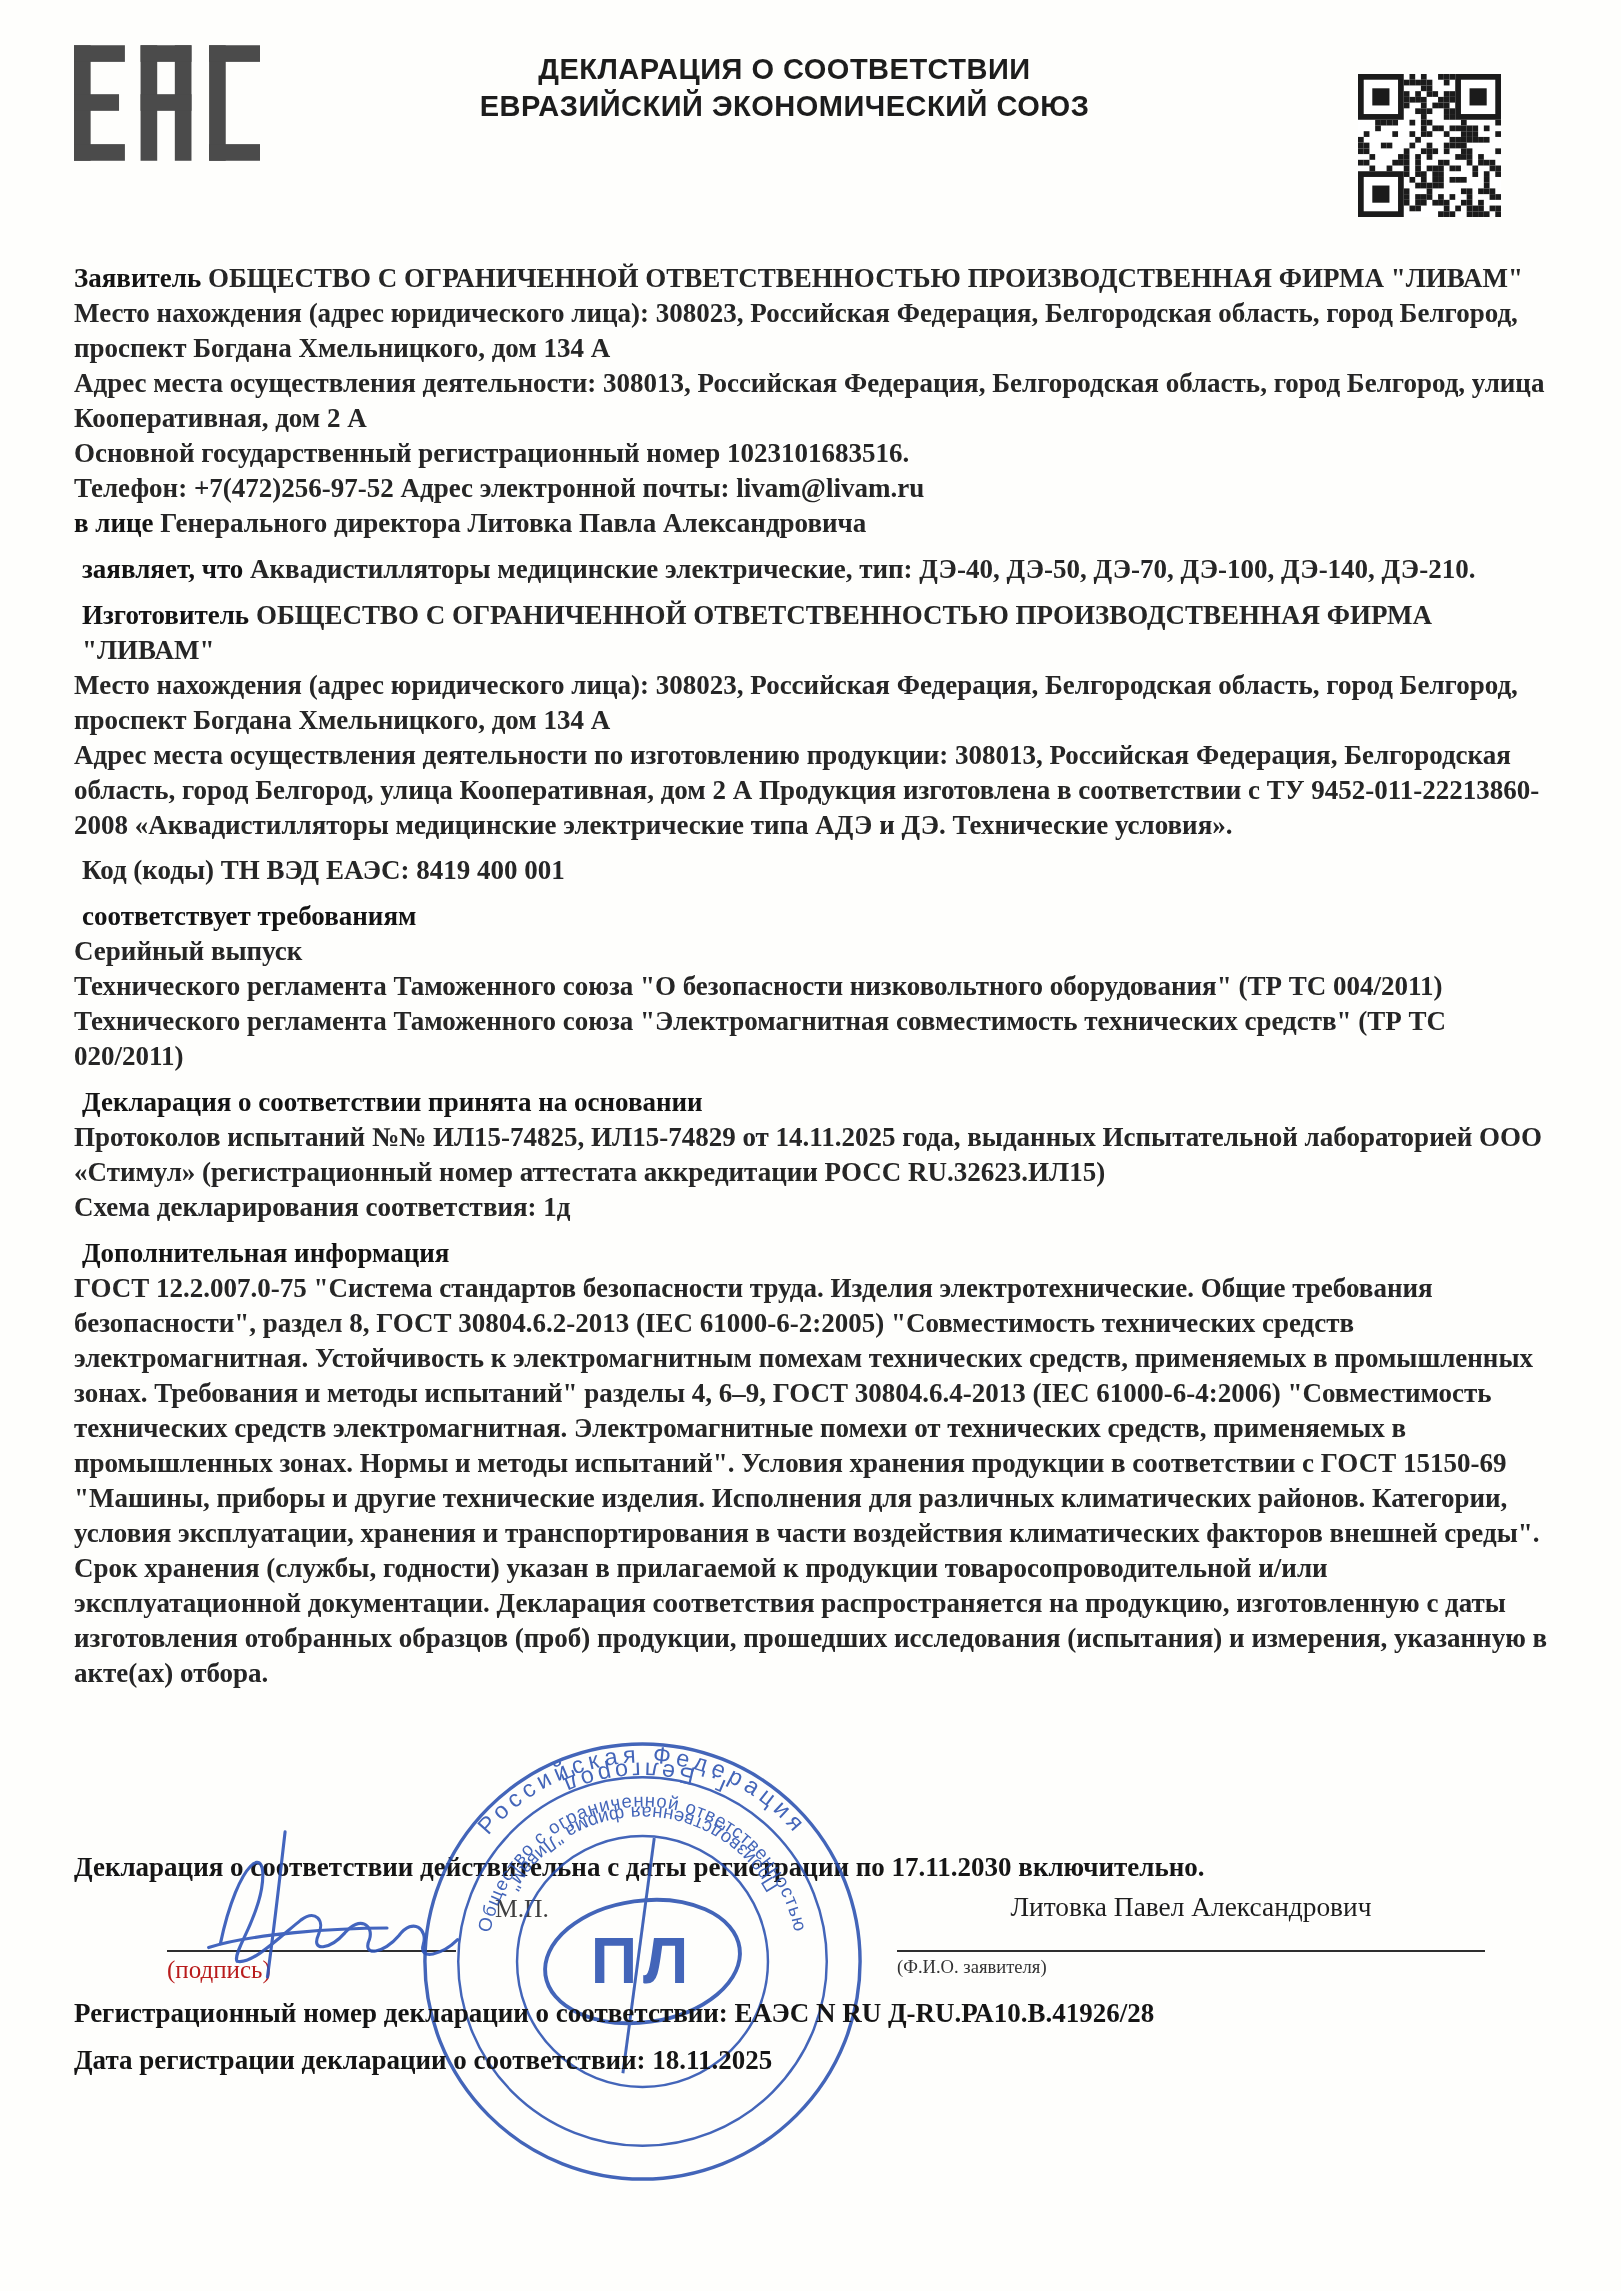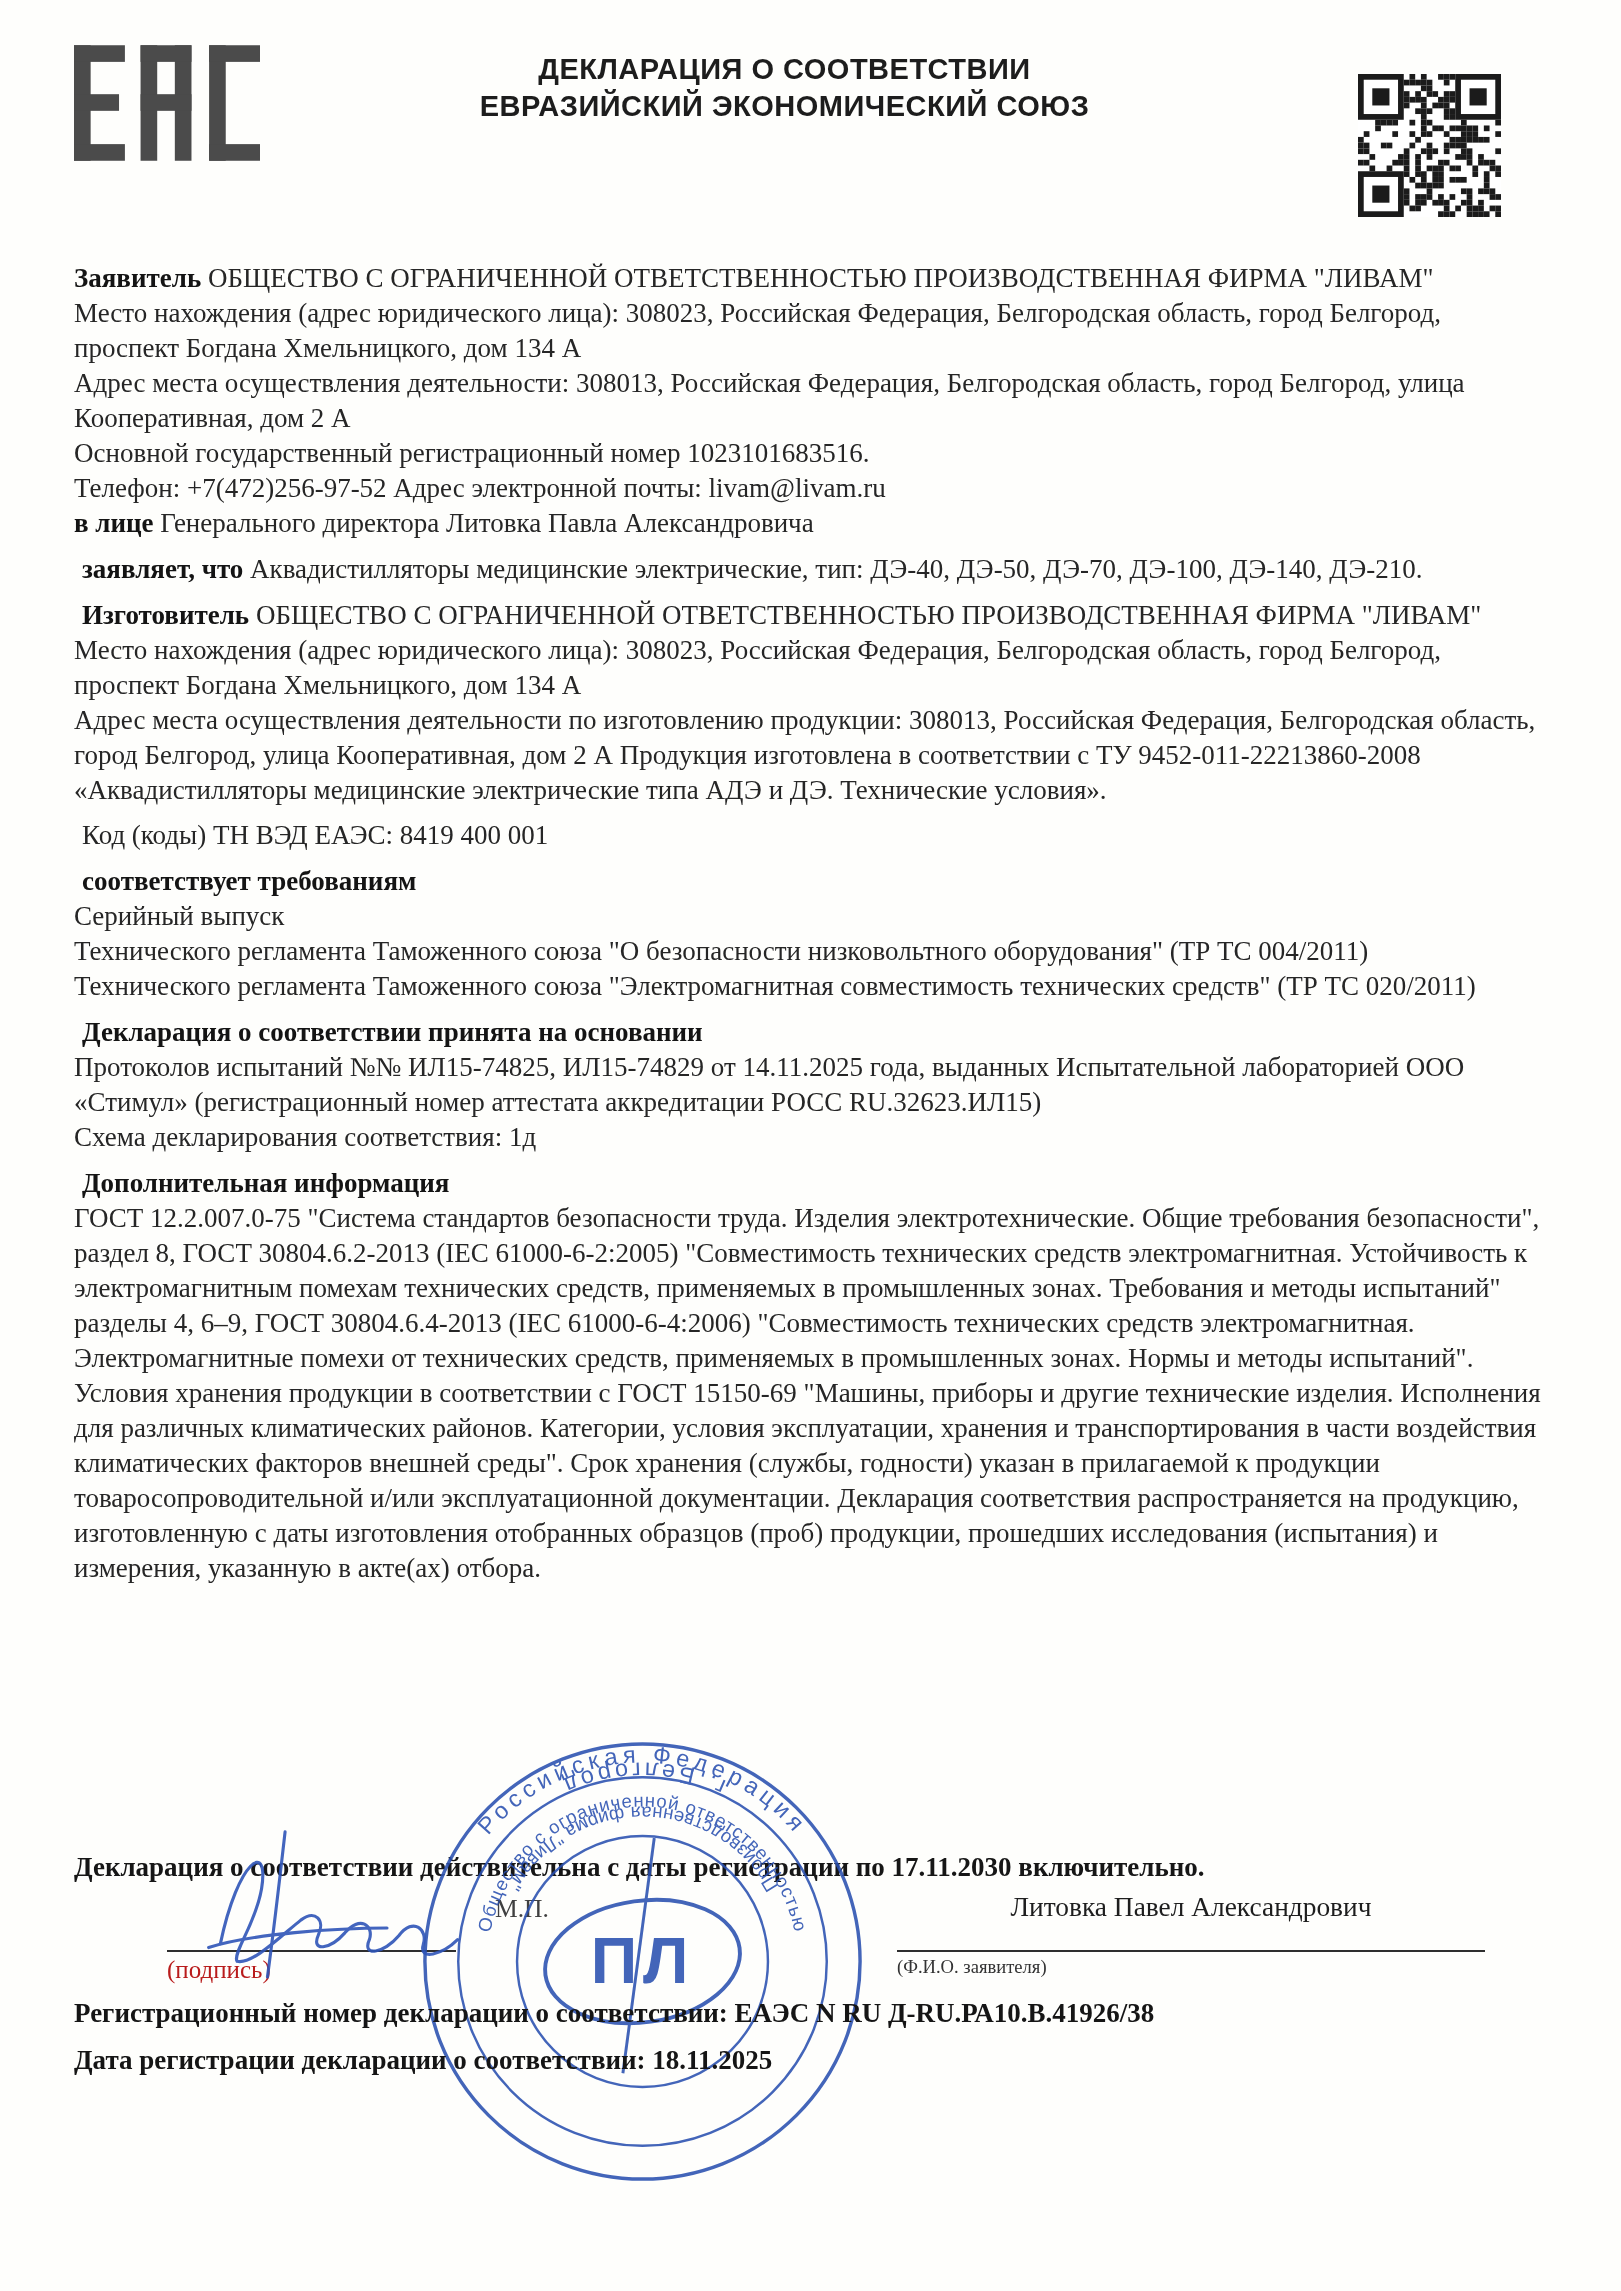--- a/index.html
+++ b/index.html
@@ -20,21 +20,21 @@
     font-family:"Liberation Sans", sans-serif;
     font-weight:bold;font-size:29px;line-height:37px;
     color:#1d1d1d;letter-spacing:0.5px;
   }
   .qr{position:absolute;left:1358px;top:74px;}
   
   .doc-body{
     position:absolute;left:74px;top:261px;width:1478px;
     font-size:27px;line-height:35px;color:#262626;
   }
-  .doc-body p{margin:0;}
+  .doc-body p{margin:0;font-weight:bold;}
   .doc-body p.gap{margin-top:10.8px;margin-left:8px;}
   .doc-body b{color:#141414;}
   
   .validity{
     position:absolute;left:74px;top:1852px;width:1470px;
     font-size:27px;font-weight:bold;color:#161616;
   }
   .mp-label{position:absolute;left:495px;top:1894px;font-size:25.5px;color:#404040;}
   .sig-line{position:absolute;left:167px;top:1950px;width:289px;border-top:2px solid #2e2e2e;}
   .sig-caption{position:absolute;left:167px;top:1956px;width:289px;text-align:left;font-size:25px;color:#b91c1c;}
@@ -361,21 +361,21 @@
         <path d="M30,128 C48,42 80,22 72,72 C66,108 42,138 47,146 C62,150 92,120 112,104 C127,93 137,104 130,119 C122,137 142,134 157,117 C172,99 187,109 182,124 C174,142 197,138 212,120 C227,100 242,114 237,129 C232,146 257,139 272,124"></path>
         <path d="M96,14 C91,58 84,118 78,162"></path>
         <path d="M18,132 C60,118 150,112 200,112"></path>
       </g>
     </svg>
   </div>
 
   <div class="regnum">
     <span>Регистрационный номер декларации о соответствии:</span>
     <span> </span>
-    <span>ЕАЭС N RU Д-RU.РА10.В.41926/38</span>
+    <span>ЕАЭС N RU Д-RU.РА10.В.41926/28</span>
   </div>
   <div class="regdate">
     <span>Дата регистрации декларации о соответствии:</span>
     <span> </span>
     <span>18.11.2025</span>
   </div>
 
 </div>
 
 

